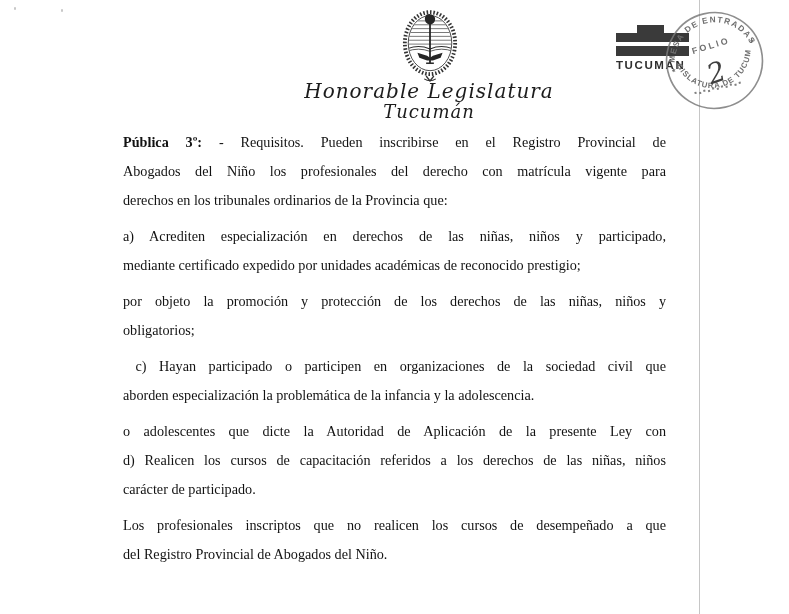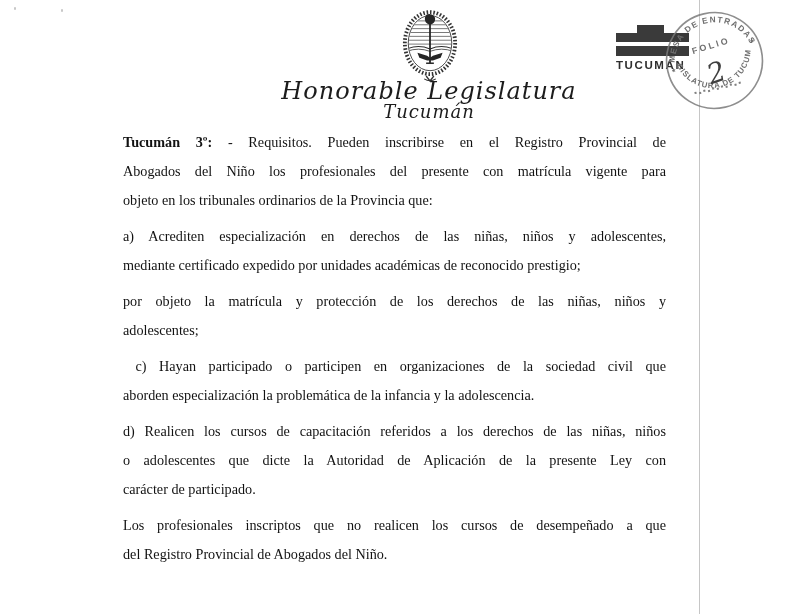--- a/index.html
+++ b/index.html
@@ -5,21 +5,21 @@
   html,body{margin:0;padding:0;}
   body{width:789px;height:614px;position:relative;background:#ffffff;overflow:hidden;
        font-family:"Liberation Serif", serif;}
   
   .fold-line{position:absolute;left:699px;top:0;width:1px;height:614px;background:#c6c6c6;}
   .speck{position:absolute;width:2px;height:3px;background:#9a9a9a;opacity:.55;border-radius:1px;}
   
   .emblem{position:absolute;left:401px;top:6px;width:58px;height:82px;}
   
   .letterhead{position:absolute;left:268px;top:80px;width:322px;text-align:center;color:#1c1c1c;}
-  .letterhead .l1{font-family:"DejaVu Serif",serif;font-style:italic;font-size:24px;letter-spacing:1px;line-height:22px;}
+  .letterhead .l1{font-family:"DejaVu Serif",serif;font-style:italic;font-size:20px;letter-spacing:1px;line-height:22px;}
   .letterhead .l2{font-family:"DejaVu Serif",serif;font-style:italic;font-size:18px;letter-spacing:1px;line-height:19px;}
   
   .gov-logo{position:absolute;left:616px;top:25px;width:74px;}
   .logo-bar-top{position:relative;width:73px;height:17px;}
   .logo-bar-top .seg{position:absolute;background:#3a3a3a;}
   .logo-bar-bottom{width:73px;height:10px;background:#3a3a3a;margin-top:4px;}
   .logo-word{margin-top:3px;font-family:"Liberation Sans",sans-serif;font-weight:bold;
              font-size:11.5px;letter-spacing:1.6px;color:#2e2e2e;}
   
   .stamp{position:absolute;left:663px;top:9px;width:103px;height:103px;transform:rotate(-13deg);}
@@ -119,38 +119,38 @@
     <rect x="50.4" y="75.2" width="2" height="2"></rect>
       <rect x="54.8" y="76.4" width="2" height="2"></rect>
     <rect x="59.2" y="75.4" width="2" height="2"></rect>
       <rect x="63.6" y="76.6" width="2" height="2"></rect>
     <rect x="68" y="75.6" width="2" height="2"></rect>
   </g>
 </svg>
 
 <div class="doc-body">
     <div class="para">
-      <div class="line"><span class="b">Tucumán 3º:</span> - Requisitos. Pueden inscribirse en el Registro Provincial de</div>
-      <div class="line">Abogados del Niño los profesionales del presente con matrícula vigente para</div>
-      <div class="line last">objeto en los tribunales ordinarios de la Provincia que:</div>
+      <div class="line"><span class="b">Pública 3º:</span> - Requisitos. Pueden inscribirse en el Registro Provincial de</div>
+      <div class="line">Abogados del Niño los profesionales del derecho con matrícula vigente para</div>
+      <div class="line last">derechos en los tribunales ordinarios de la Provincia que:</div>
     </div>
     <div class="para">
-      <div class="line">a) Acrediten especialización en derechos de las niñas, niños y adolescentes,</div>
+      <div class="line">a) Acrediten especialización en derechos de las niñas, niños y participado,</div>
       <div class="line last">mediante certificado expedido por unidades académicas de reconocido prestigio;</div>
     </div>
     <div class="para">
-      <div class="line">por objeto la matrícula y protección de los derechos de las niñas, niños y</div>
-      <div class="line last">adolescentes;</div>
+      <div class="line">por objeto la promoción y protección de los derechos de las niñas, niños y</div>
+      <div class="line last">obligatorios;</div>
     </div>
     <div class="para">
       <div class="line">&nbsp;c) Hayan participado o participen en organizaciones de la sociedad civil que</div>
       <div class="line last">aborden especialización la problemática de la infancia y la adolescencia.</div>
     </div>
     <div class="para">
+      <div class="line">o adolescentes que dicte la Autoridad de Aplicación de la presente Ley con</div>
       <div class="line">d) Realicen los cursos de capacitación referidos a los derechos de las niñas, niños</div>
-      <div class="line">o adolescentes que dicte la Autoridad de Aplicación de la presente Ley con</div>
       <div class="line last">carácter de participado.</div>
     </div>
     <div class="para">
       <div class="line">Los profesionales inscriptos que no realicen los cursos de desempeñado a que</div>
       <div class="line last">del Registro Provincial de Abogados del Niño.</div>
     </div>
   </div>
 
 </body></html>

